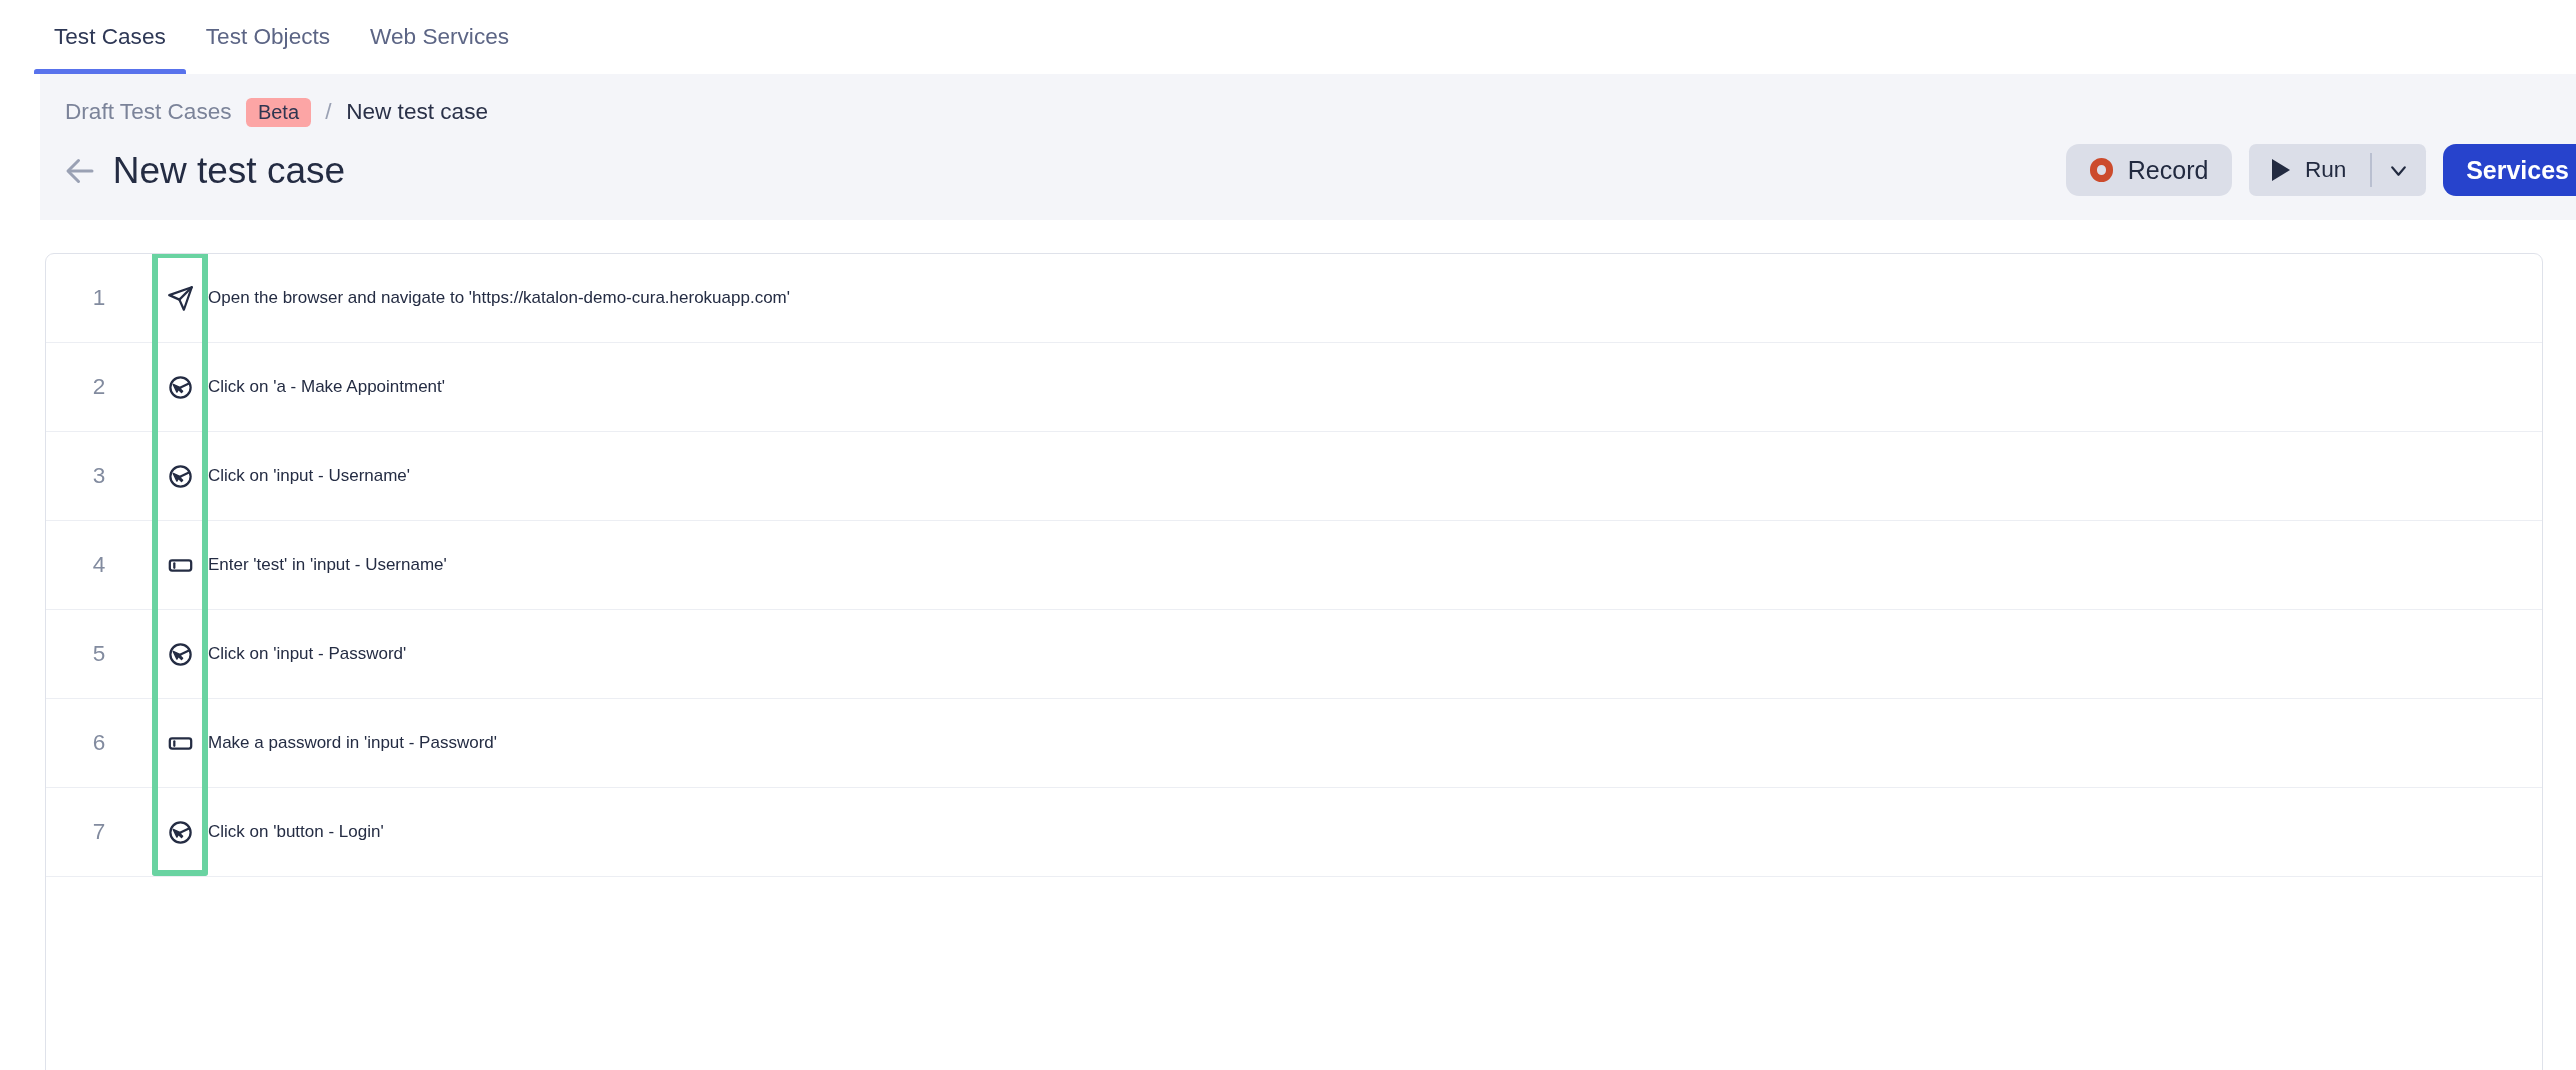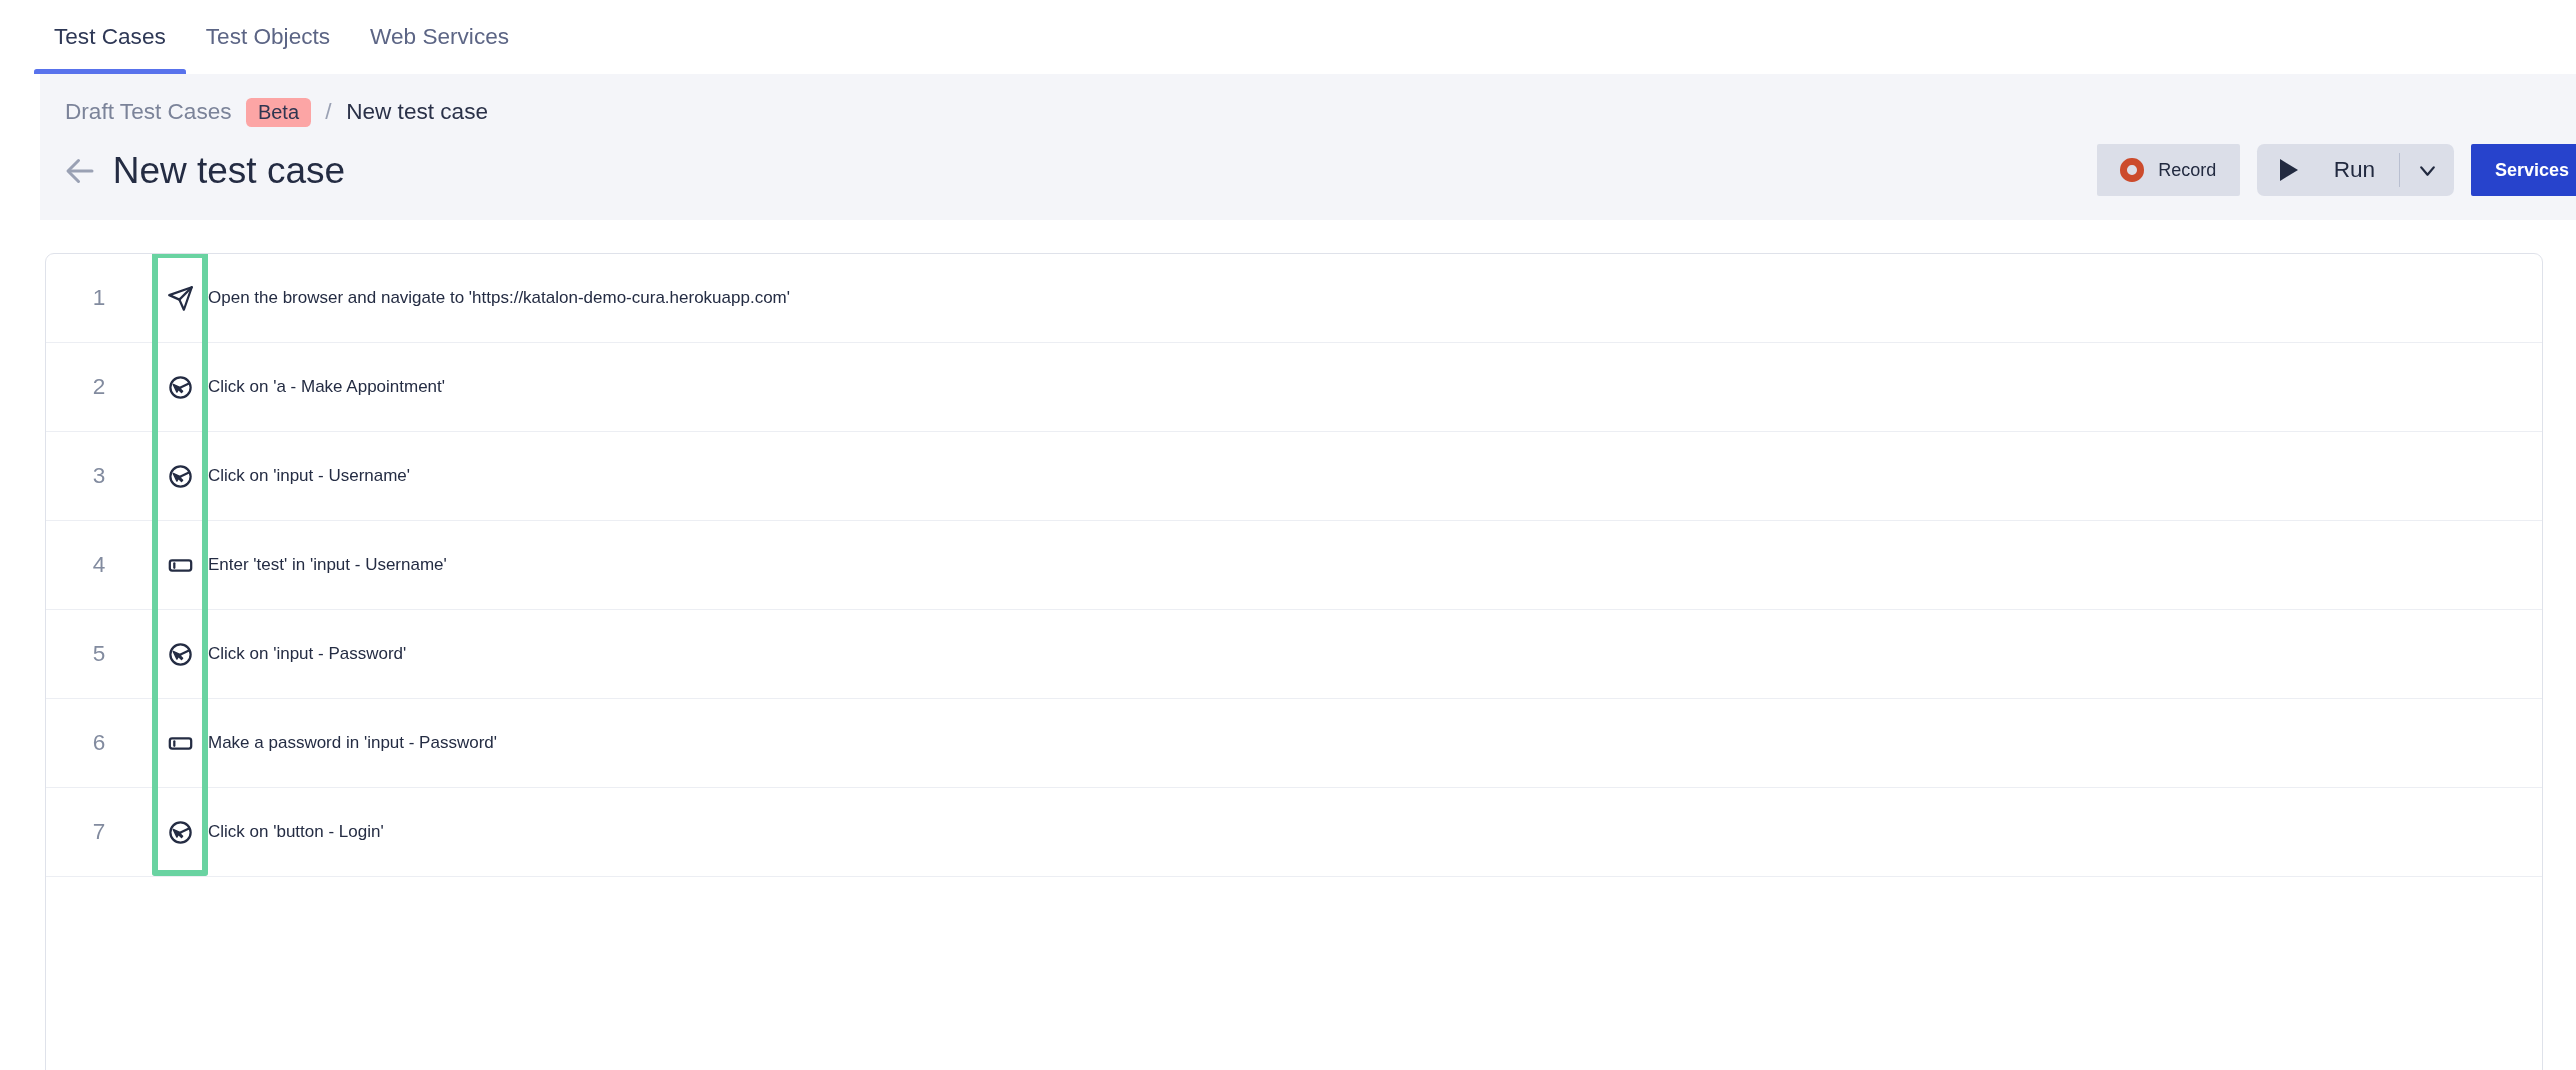--- a/index.html
+++ b/index.html
@@ -100,30 +100,30 @@
     right: 23.5px; top: 65px;
     display: flex;
     align-items: center;
     gap: 17px;
     height: 62px;
   }
   .btn {
     display: flex;
     align-items: center;
     height: 52px;
-    border-radius: 2px;
-    font-size: 18px;
+    border-radius: 13px;
+    font-size: 25px;
     cursor: pointer;
     user-select: none;
     white-space: nowrap;
   }
   .btn-grey { background: #dbdee8; color: #222a40; padding: 0 23.5px; }
   .btn-record-label { margin-left: 14.5px; }
   .btn-split { background: #dbdee8; border-radius: 7.2px; display: flex; align-items: center; height: 52px; }
-  .split-main { display: flex; align-items: center; padding: 0 23.5px 0 23.5px; height: 52px; cursor: pointer; gap: 21px; }
+  .split-main { display: flex; align-items: center; padding: 0 23.5px 0 23.5px; height: 52px; cursor: pointer; }
   .split-main-label { margin-left: 14.5px; font-size: 22.6px; color: #222a40; }
   .split-divider { width: 1.8px; height: 34px; background: #b9bfd0; }
   .split-caret { display: flex; align-items: center; justify-content: center; width: 54px; height: 52px; cursor: pointer; }
   .btn-primary {
     background: #2743cc;
     color: #ffffff;
     padding: 0 23.5px;
     font-weight: bold;
   }
 

